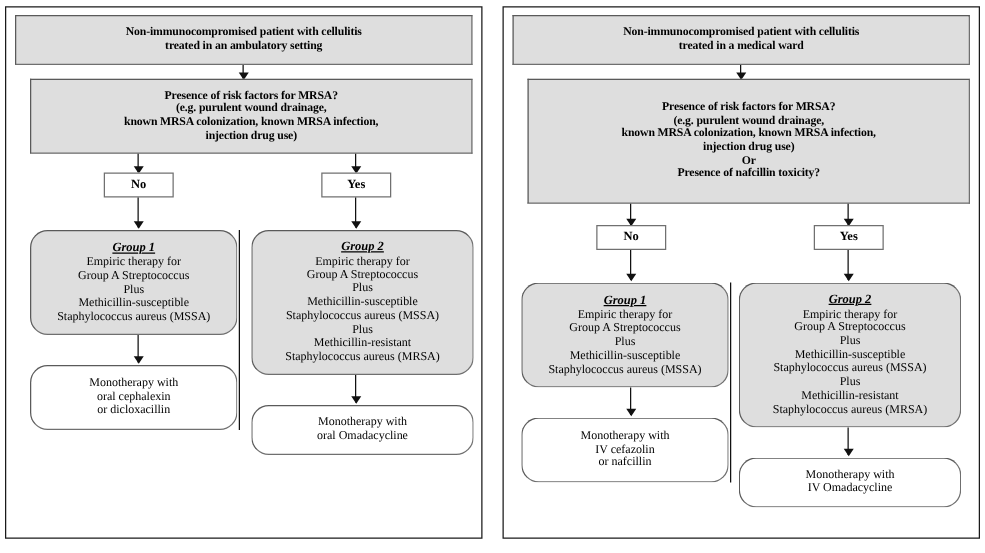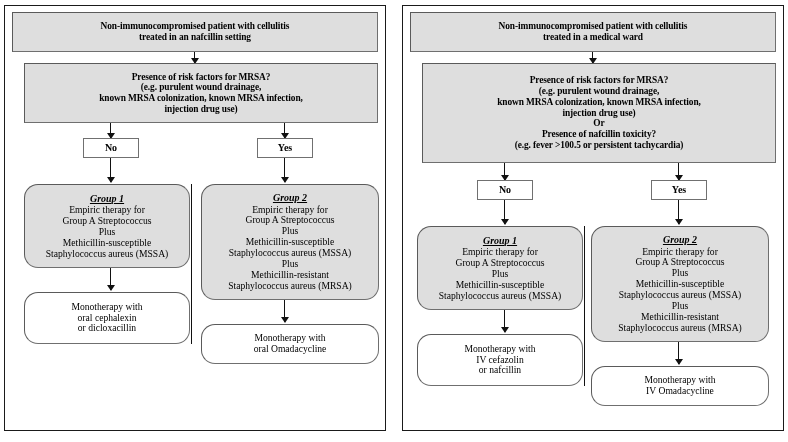--- a/index.html
+++ b/index.html
@@ -96,21 +96,21 @@
 </style>
 </head>
 <body>
 
 <div id="canvas">
 
   <div class="panel" id="panel-left">
 
     <div class="box shaded bold" style="left:7px; top:6px; width:366px; height:40px;">
       <span class="ln">Non-immunocompromised patient with cellulitis</span>
-      <span class="ln">treated in an nafcillin setting</span>
+      <span class="ln">treated in an ambulatory setting</span>
     </div>
 
     <div class="arrow" style="left:189px; top:46px; height:11px;"></div>
 
     <div class="box shaded bold" style="left:19px; top:57px; width:354px; height:60px;">
       <span class="ln">Presence of risk factors for MRSA?</span>
       <span class="ln">(e.g. purulent wound drainage,</span>
       <span class="ln">known MRSA colonization, known MRSA infection,</span>
       <span class="ln">injection drug use)</span>
     </div>
@@ -176,21 +176,20 @@
 
     <div class="arrow" style="left:189px; top:46px; height:11px;"></div>
 
     <div class="box shaded bold" style="left:19px; top:57px; width:354px; height:100px;">
       <span class="ln">Presence of risk factors for MRSA?</span>
       <span class="ln">(e.g. purulent wound drainage,</span>
       <span class="ln">known MRSA colonization, known MRSA infection,</span>
       <span class="ln">injection drug use)</span>
       <span class="ln">Or</span>
       <span class="ln">Presence of nafcillin toxicity?</span>
-      <span class="ln">(e.g. fever &gt;100.5 or persistent tachycardia)</span>
     </div>
 
     <div class="arrow" style="left:101px; top:157px; height:17px;"></div>
     <div class="arrow" style="left:275px; top:157px; height:17px;"></div>
 
     <div class="box tiny" style="left:74px; top:174px; width:56px; height:20px;">
       <span class="ln">No</span>
     </div>
     <div class="box tiny" style="left:248px; top:174px; width:56px; height:20px;">
       <span class="ln">Yes</span>

